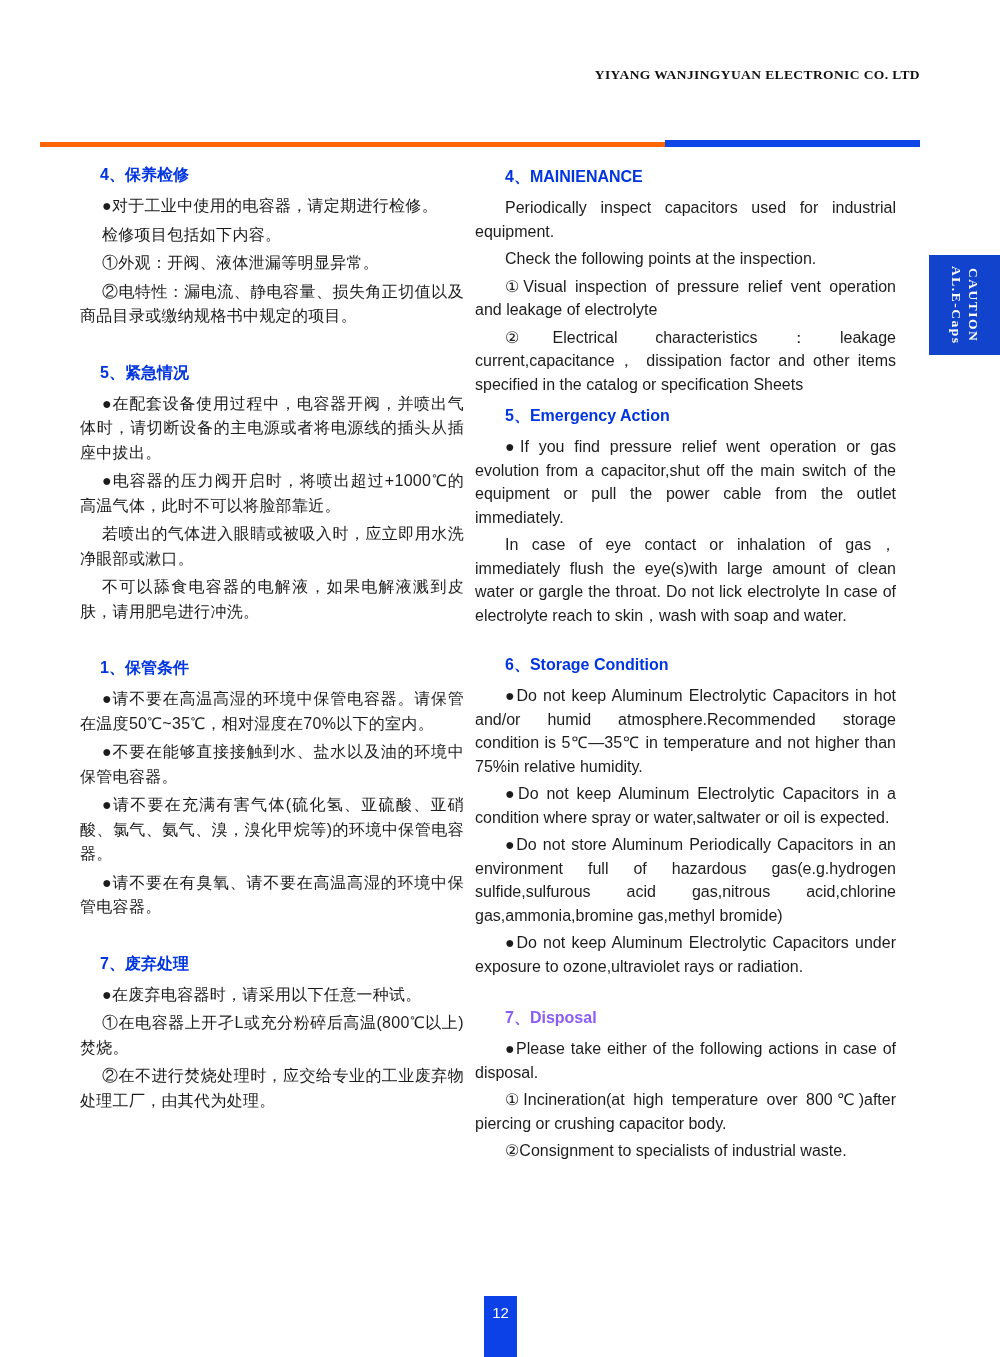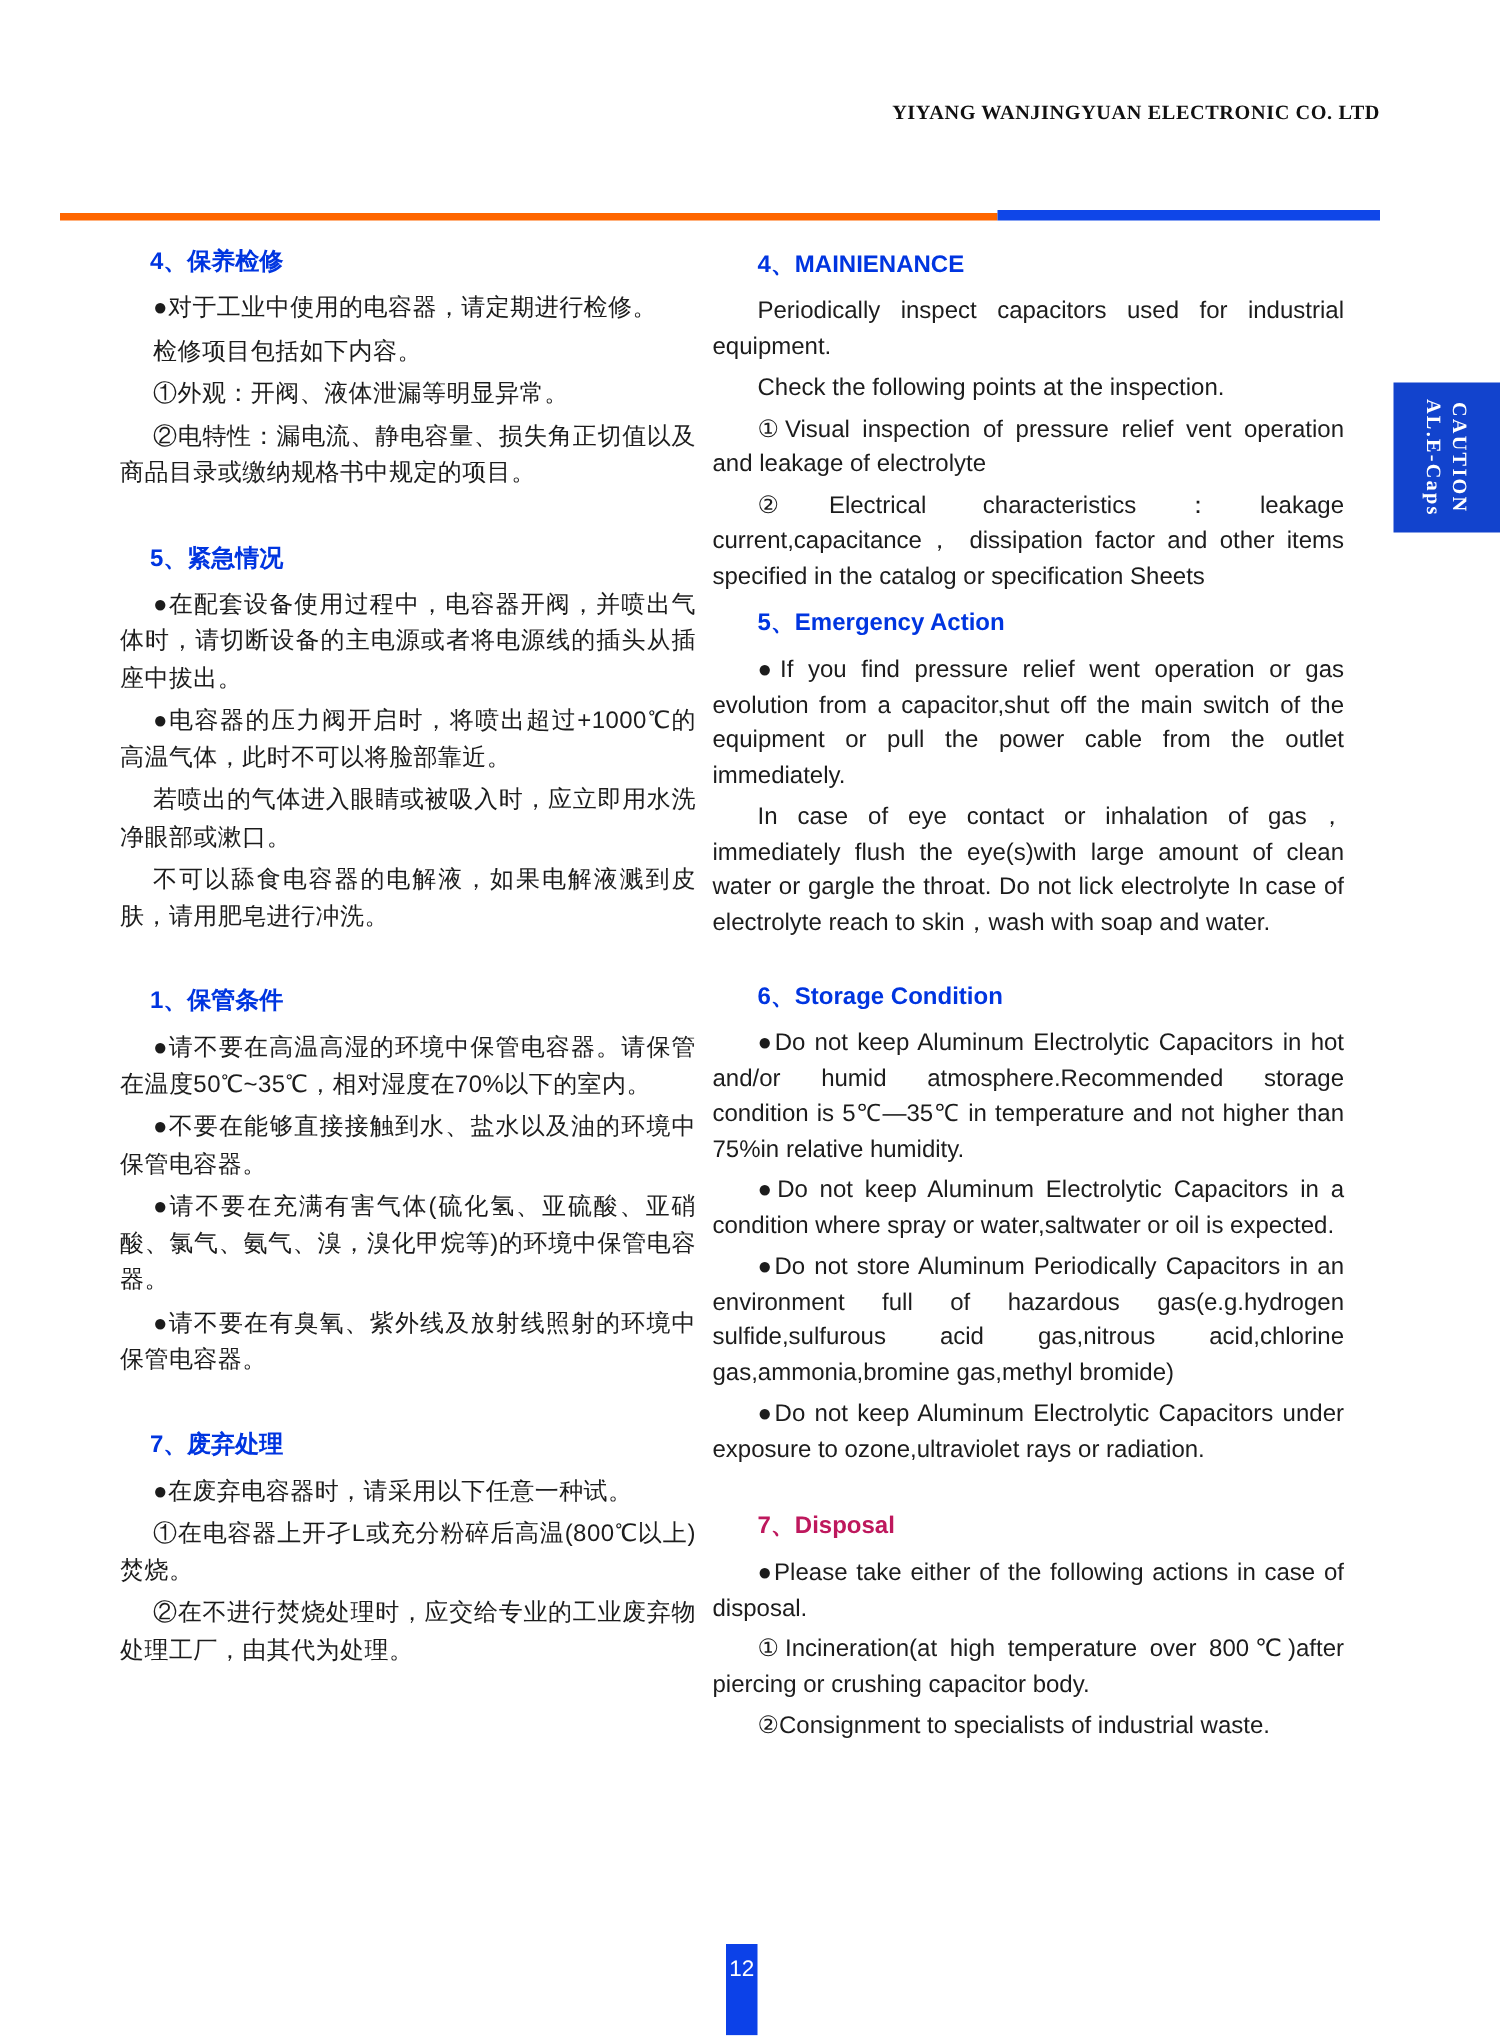--- a/index.html
+++ b/index.html
@@ -28,36 +28,36 @@
 
   .section{margin:0;}
   .col-left .section + .section{margin-top:34px;}
   .col-right .sec-gap-s{margin-top:10px;}
   .col-right .sec-gap-m{margin-top:28px;}
   .col-right .sec-gap-l{margin-top:30px;}
 
   .sec-h{font-size:16px;font-weight:bold;color:#0035e0;line-height:20px;margin:0 0 9px 0;}
   .col-left .sec-h{padding-left:20px;}
   .col-right .sec-h{padding-left:30px;}
-  .sec-h.black{color:#be185d;}
+  .sec-h.black{color:#8b5cf6;}
 
   .col p{margin:0 0 4px 0;font-size:16px;text-align:justify;}
   .col-left p{line-height:24.5px;text-indent:22px;letter-spacing:0.3px;}
   .col-right p{line-height:23.5px;text-indent:30px;}
 
   
   .side-tab{position:absolute;left:929px;top:255px;width:71px;height:100px;background:#1243cd;
             display:flex;align-items:center;justify-content:center;}
   .side-tab-inner{writing-mode:vertical-rl;text-orientation:mixed;color:#ffffff;
                   font-family:"Liberation Serif",serif;font-weight:bold;font-size:13.5px;
                   letter-spacing:1.5px;line-height:17px;text-align:center;}
   .side-tab-inner div{margin:0;}
 
   
-  .page-num-box{position:absolute;left:484px;top:1296px;width:21px;height:61px;background:#0c41e8;
+  .page-num-box{position:absolute;left:484px;top:1296px;width:33px;height:61px;background:#0c41e8;
                 color:#ffffff;text-align:center;font-size:15px;}
   .page-num-box span{display:block;margin-top:8px;}
 </style>
 </head>
 <body>
 
 <div class="page">
 
   <div class="header">
     <div class="company">YIYANG WANJINGYUAN ELECTRONIC CO. LTD</div>
@@ -81,21 +81,21 @@
       <p>●在配套设备使用过程中，电容器开阀，并喷出气体时，请切断设备的主电源或者将电源线的插头从插座中拔出。</p>
       <p>●电容器的压力阀开启时，将喷出超过+1000℃的高温气体，此时不可以将脸部靠近。</p>
       <p>若喷出的气体进入眼睛或被吸入时，应立即用水洗净眼部或漱口。</p>
       <p>不可以舔食电容器的电解液，如果电解液溅到皮肤，请用肥皂进行冲洗。</p>
     </div>
     <div class="section">
       <div class="sec-h">1、保管条件</div>
       <p>●请不要在高温高湿的环境中保管电容器。请保管在温度50℃~35℃，相对湿度在70%以下的室内。</p>
       <p>●不要在能够直接接触到水、盐水以及油的环境中保管电容器。</p>
       <p>●请不要在充满有害气体(硫化氢、亚硫酸、亚硝酸、氯气、氨气、溴，溴化甲烷等)的环境中保管电容器。</p>
-      <p>●请不要在有臭氧、紫外线及放射线照射的环境中保管电容器。</p>
+      <p>●请不要在有臭氧、请不要在高温高湿的环境中保管电容器。</p>
     </div>
     <div class="section">
       <div class="sec-h">7、废弃处理</div>
       <p>●在废弃电容器时，请采用以下任意一种试。</p>
       <p>①在电容器上开孑L或充分粉碎后高温(800℃以上)焚烧。</p>
       <p>②在不进行焚烧处理时，应交给专业的工业废弃物处理工厂，由其代为处理。</p>
     </div>
   </div>
 
   <div class="col col-right">

